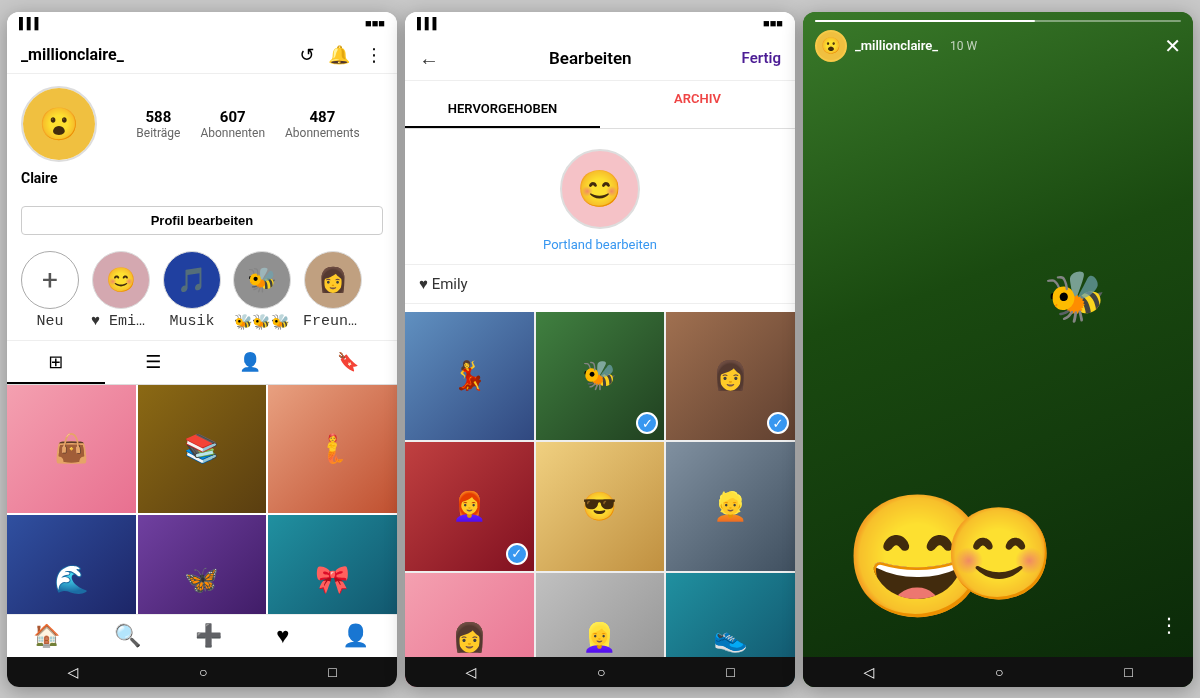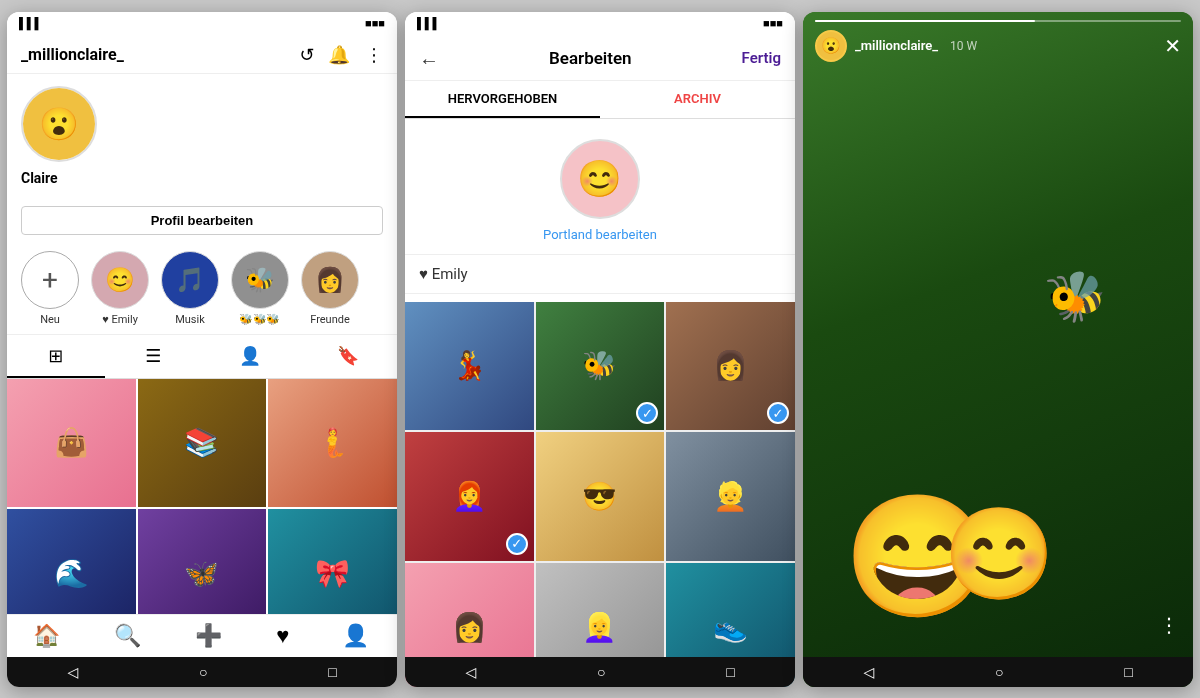--- a/index.html
+++ b/index.html
@@ -145,21 +145,21 @@
       font-size: 24px;
       background: #f5f5f5;
       overflow: hidden;
     }
     .highlight-circle.new-circle {
       background: #fff;
       border: 1.5px solid #aaa;
       font-size: 28px;
       color: #555;
     }
-    .highlight-label { font-size: 11px; color: #333; text-align: center; max-width: 60px; overflow: hidden; text-overflow: ellipsis; white-space: nowrap; }
+    .highlight-label { font-size: 15px; color: #333; text-align: center; max-width: 60px; overflow: hidden; text-overflow: ellipsis; white-space: nowrap; font-family: Liberation Mono, monospace; }
 
     
     .tab-bar {
       display: flex;
       border-bottom: 1px solid #ddd;
       background: #fff;
     }
     .tab-icon {
       flex: 1;
       display: flex;
@@ -233,21 +233,21 @@
     .edit-tab {
       flex: 1;
       text-align: center;
       padding: 10px 0;
       font-size: 13px;
       font-weight: 600;
       color: #ef4444;
       cursor: pointer;
       border-bottom: 2px solid transparent;
     }
-    .edit-tab.active { color: #000; border-bottom: 2px solid #000; }
+    .edit-tab.active { color: #000; border-bottom: 2px solid #000; margin-top: 10px; }
 
     .cover-section {
       display: flex;
       flex-direction: column;
       align-items: center;
       padding: 20px 0 12px;
       background: #fff;
     }
     .cover-circle {
       width: 80px;
@@ -432,20 +432,34 @@
         <span class="icon-char">↺</span>
         <span class="icon-char">🔔</span>
         <span class="icon-char">⋮</span>
       </div>
     </div>
 
     <div class="profile-section">
       <div class="profile-top">
         <div class="avatar-wrapper">
           <div class="avatar-img">😮</div>
+        </div>
+        <div class="stats-row">
+          <div class="stat-item">
+            <span class="stat-num">588</span>
+            <span class="stat-label">Beiträge</span>
+          </div>
+          <div class="stat-item">
+            <span class="stat-num">607</span>
+            <span class="stat-label">Abonnenten</span>
+          </div>
+          <div class="stat-item">
+            <span class="stat-num">487</span>
+            <span class="stat-label">Abonnements</span>
+          </div>
         </div>
       </div>
       <div class="profile-name-bio">
         <div class="profile-name">Claire</div>
       </div>
     </div>
     <button class="edit-btn">Profil bearbeiten</button>
 
     <div class="highlights-row">
       <div class="highlight-item">

